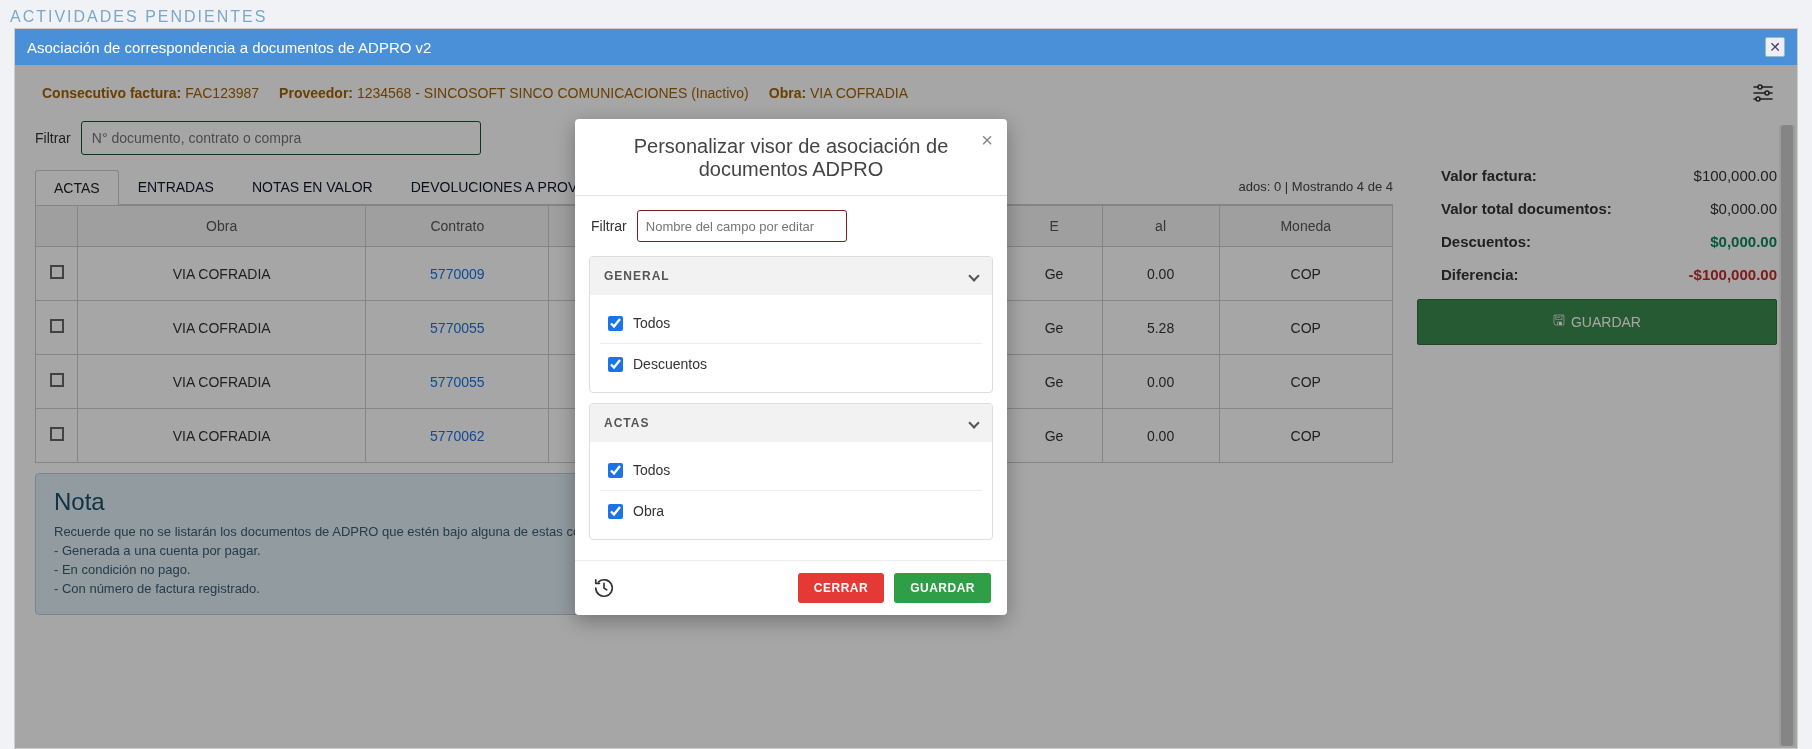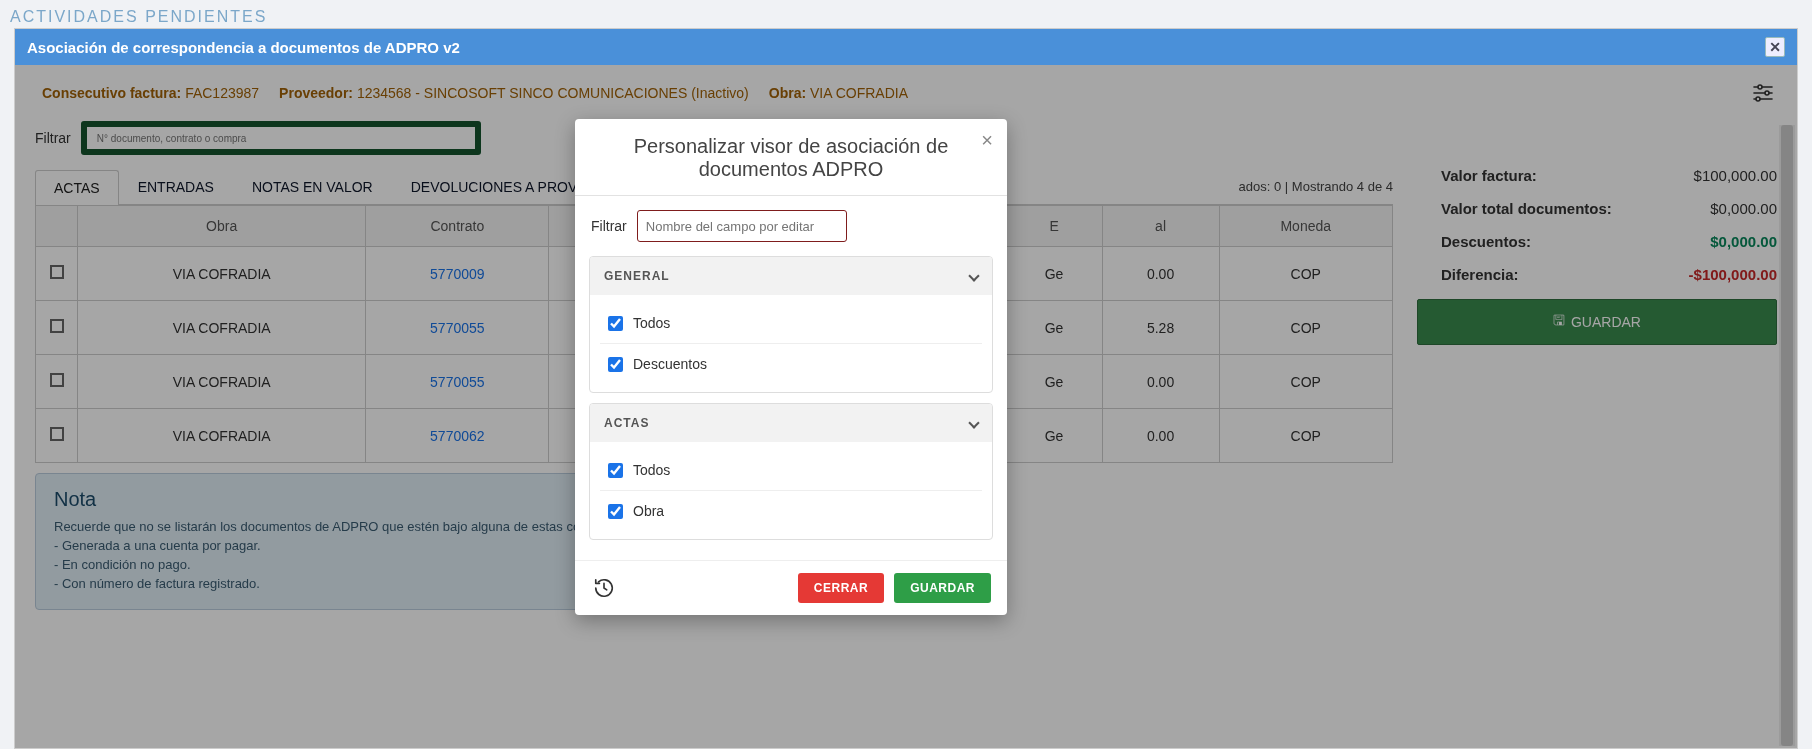--- a/index.html
+++ b/index.html
@@ -1,32 +1,32 @@
 <!DOCTYPE html>
 <html><head>
 <meta charset="utf-8">
 <style>
   * { box-sizing: border-box; margin: 0; padding: 0; }
   html, body { width: 1812px; height: 749px; font-family: Arial, Helvetica, sans-serif; font-size: 14px; background: #f0f2f5; color: #333; overflow: hidden; }
   .bg-page { position: absolute; inset: 0; }
   .bg-heading { font-size: 16px; letter-spacing: 2px; color: #7ba7c9; padding: 8px 10px; font-weight: 400; }
 
   .outer-modal { position: absolute; top: 28px; left: 14px; right: 14px; bottom: 0; background: #fff; border: 1px solid #ccc; }
-  .outer-header { background: #4a90d9; color: #fff; padding: 8px 12px; font-size: 15px; font-weight: 700; display: flex; justify-content: space-between; align-items: center; }
+  .outer-header { background: #4a90d9; color: #fff; padding: 8px 12px; font-size: 15px; font-weight: 400; display: flex; justify-content: space-between; align-items: center; }
   .outer-close { width: 20px; height: 20px; border: 1px solid #9bb; background: #eef; color: #445; display: flex; align-items: center; justify-content: center; font-size: 14px; cursor: pointer; border-radius: 2px; }
   .outer-body { position: relative; height: calc(100% - 36px); overflow: hidden; }
 
   .main-content { padding: 14px 20px; height: 100%; overflow: auto; }
   .info-line { display: flex; gap: 20px; align-items: center; color: #a16207; margin-left: 7px; }
   .info-line b { font-weight: 700; }
   .settings-icon { margin-left: auto; width: 28px; height: 28px; cursor: pointer; display: flex; align-items: center; justify-content: center; }
   .settings-icon svg { width: 24px; height: 24px; }
 
   .filter-row { margin-top: 14px; display: flex; align-items: center; gap: 10px; }
-  .filter-row input { height: 34px; width: 400px; border: 6px solid #14532d; border-radius: 3px; padding: 0 10px; font-size: 10px; }
+  .filter-row input { height: 34px; width: 400px; border: 1px solid #14532d; border-radius: 3px; padding: 0 10px; font-size: 14px; }
 
   .tabs { margin-top: 14px; display: flex; gap: 0; border-bottom: 1px solid #ccc; }
   .tab { padding: 9px 18px; font-size: 14px; color: #0f172a; cursor: pointer; border: 1px solid transparent; border-bottom: none; }
   .tab.active { border-color: #ccc; background: #fff; border-radius: 3px 3px 0 0; color: #222; position: relative; top: 1px; }
   .status-line { margin-left: auto; align-self: center; font-size: 13px; color: #444; }
 
   .layout { display: flex; gap: 24px; margin-top: 0; }
   .table-wrap { flex: 1; }
   .summary-pane { width: 360px; padding-top: 12px; }
 
@@ -37,21 +37,21 @@
   .chk { width: 14px; height: 14px; border: 2px solid #666; display: inline-block; }
 
   .summary-row { display: flex; justify-content: space-between; margin-bottom: 16px; font-size: 15px; margin-left: 24px; }
   .summary-row .label { font-weight: 700; color: #333; }
   .summary-row .val { font-weight: 500; }
   .summary-row.desc .val { color: #08875b; font-weight: 700; }
   .summary-row.diff .val { color: #c62828; font-weight: 700; }
   .save-btn { width: 100%; background: #3a8a4e; color: #fff; border: 1px solid #2e6e3e; padding: 10px; font-size: 14px; cursor: pointer; border-radius: 2px; display: flex; justify-content: center; align-items: center; gap: 6px; }
 
   .note-box { margin-top: 10px; background: #e1eef6; border: 1px solid #bcd; border-radius: 4px; padding: 14px 18px; max-width: 720px; }
-  .note-box h4 { font-size: 20px; font-weight: 400; color: #1c4c6b; margin-bottom: 8px; }
+  .note-box h4 { font-size: 24px; font-weight: 400; color: #1c4c6b; margin-bottom: 8px; }
   .note-box p { font-size: 13px; color: #3a5c72; margin-bottom: 4px; }
 
   
   .dim { position: absolute; inset: 36px 0 0 0; background: rgba(0,0,0,0.35); }
   .inner-modal { position: absolute; top: 90px; left: 560px; width: 432px; background: #fff; border-radius: 4px; box-shadow: 0 6px 20px rgba(0,0,0,.3); max-height: 560px; display: flex; flex-direction: column; }
   .inner-header { padding: 16px 40px 14px; text-align: center; font-size: 20px; color: #444; font-weight: 400; border-bottom: 1px solid #e2e2e2; position: relative; }
   .inner-close { position: absolute; top: 10px; right: 14px; font-size: 20px; color: #888; cursor: pointer; }
   .inner-filter { padding: 14px 16px; display: flex; align-items: center; gap: 10px; font-size: 14px; }
   .inner-filter input { flex: 0 0 auto; width: 210px; height: 32px; border: 1px solid #7f1d1d; border-radius: 3px; padding: 0 8px; font-size: 13px; }
   .inner-scroll { flex: 1; overflow-y: auto; padding: 0 14px 10px; }

